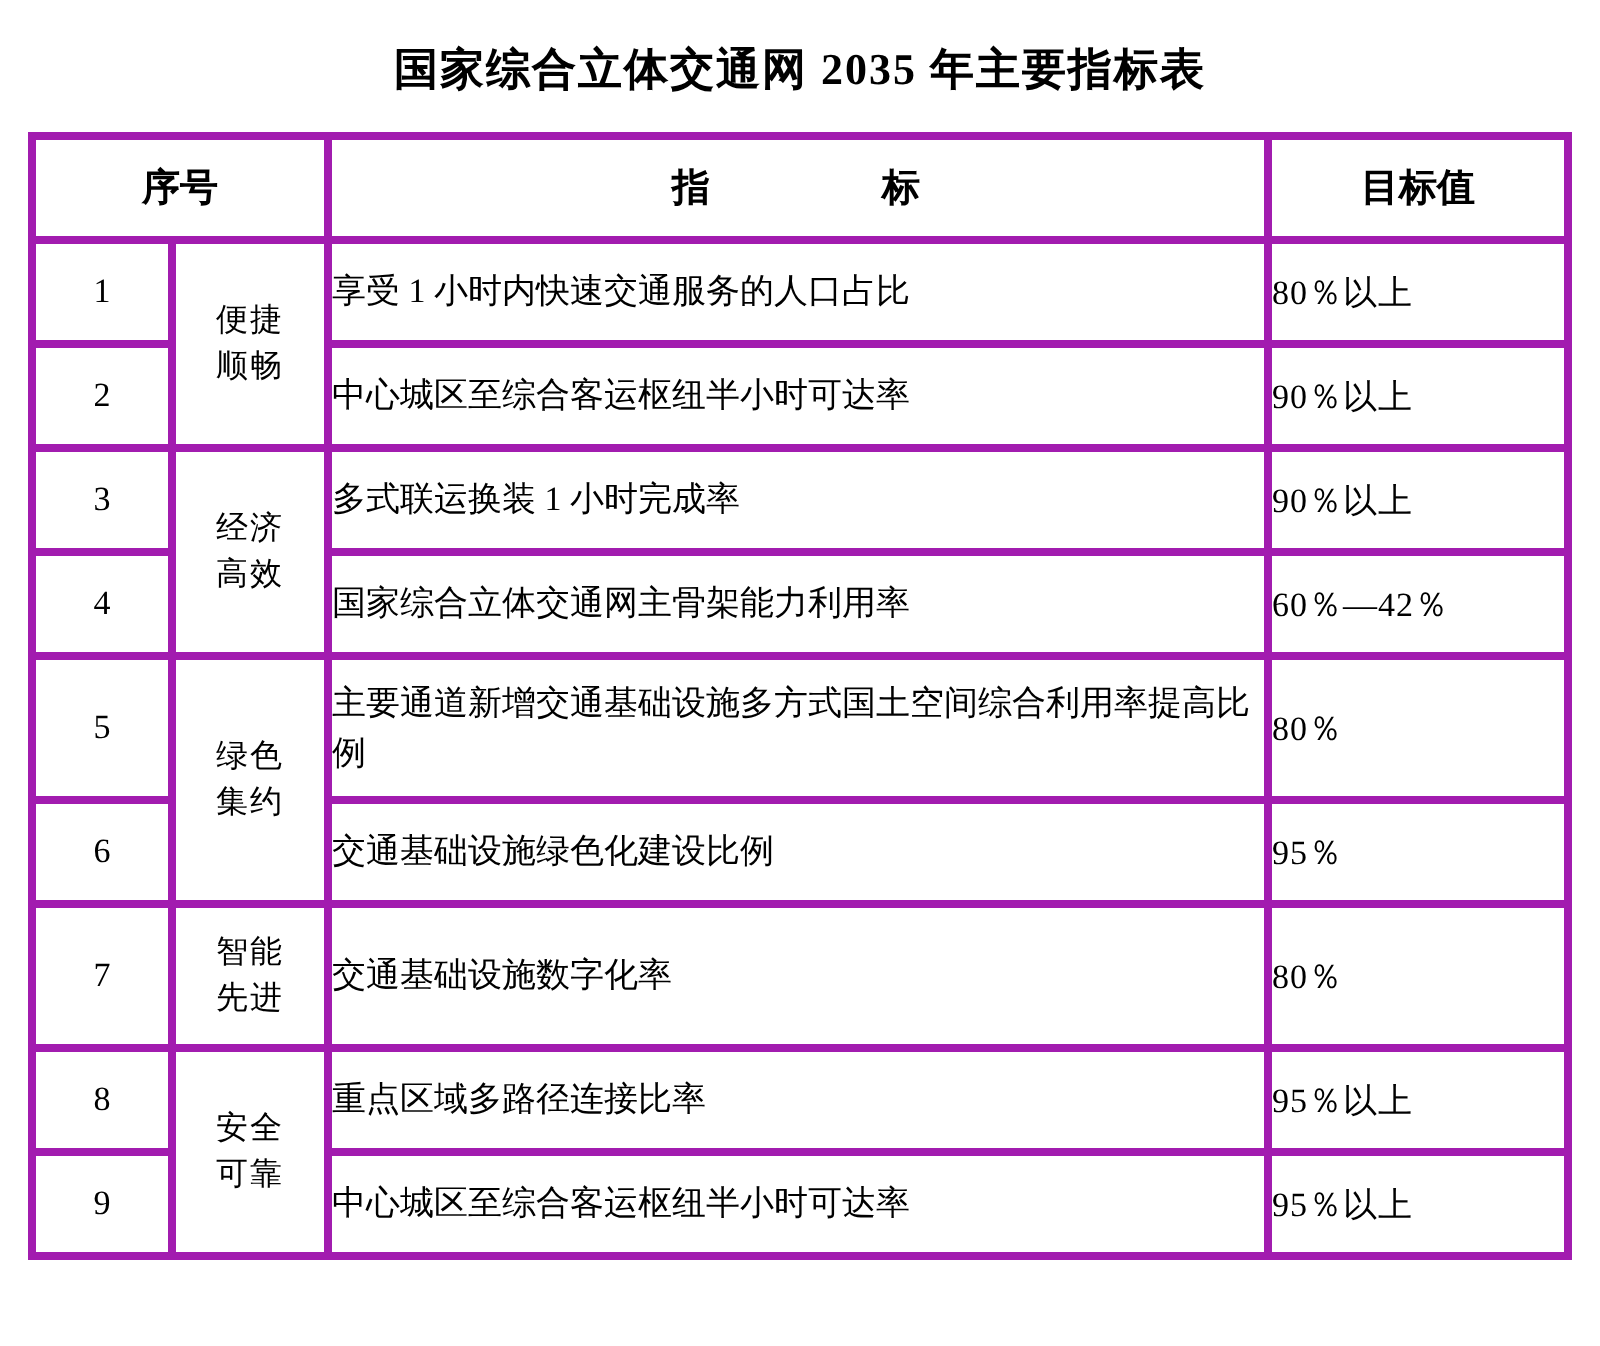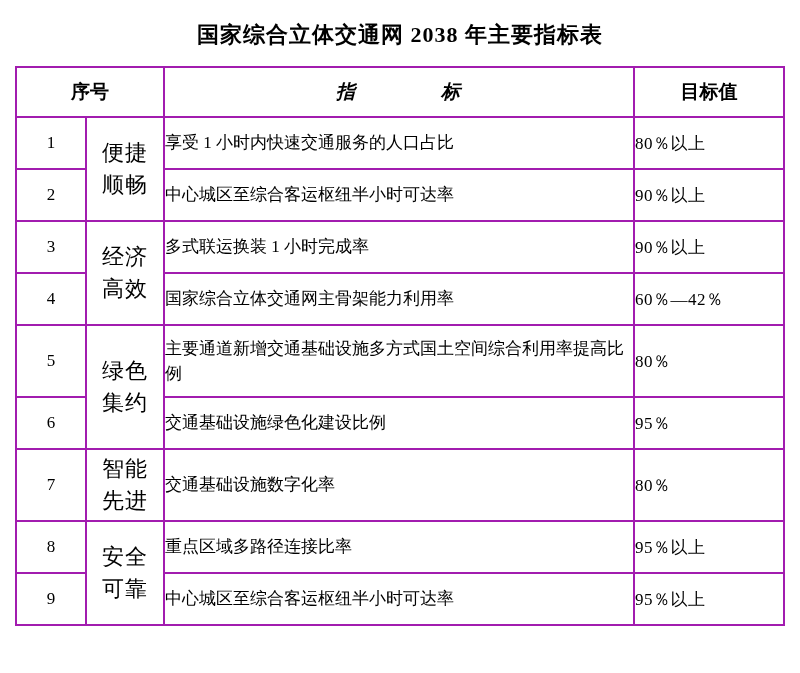--- a/index.html
+++ b/index.html
@@ -28,53 +28,52 @@
     padding-top: 20px;
     padding-bottom: 16px;
   }
   table.metrics {
     border-collapse: collapse;
     width: 768px;
     margin: 0 auto;
     table-layout: fixed;
   }
   table.metrics td, table.metrics th {
-    border: 2px solid #a21caf;
+    border: 4px solid #a21caf;
     padding: 0;
     vertical-align: middle;
   }
   .col-no     { width: 70px; }
   .col-group  { width: 78px; }
   .col-ind    { width: 470px; }
   .col-target { width: 150px; }
 
   thead th {
     height: 48px;
     font-weight: bold;
     font-size: 19px;
     text-align: center;
   }
   th.ind-head {
     letter-spacing: 2px;
-    font-style: italic;
   }
   th.ind-head .sp {
     display: inline-block;
     width: 84px;
   }
   tbody td {
     font-size: 17px;
   }
   td.no {
     text-align: center;
     font-size: 17px;
   }
   td.group {
     text-align: center;
-    font-size: 22px;
+    font-size: 16px;
     line-height: 1.45;
     letter-spacing: 1px;
   }
   td.ind {
     text-align: left;
     padding: 8px 10px 8px 14px;
     line-height: 1.5;
     margin-left: 28px;
   }
   td.target {
@@ -85,21 +84,21 @@
   }
   tr.tall {
     height: 72px;
   }
 </style>
 </head>
 <body>
 
 <div class="page">
 
-  <div class="doc-title">国家综合立体交通网 2038 年主要指标表</div>
+  <div class="doc-title">国家综合立体交通网 2035 年主要指标表</div>
 
   <table class="metrics">
     <colgroup>
       <col class="col-no">
       <col class="col-group">
       <col class="col-ind">
       <col class="col-target">
     </colgroup>
     <thead>
       <tr>

